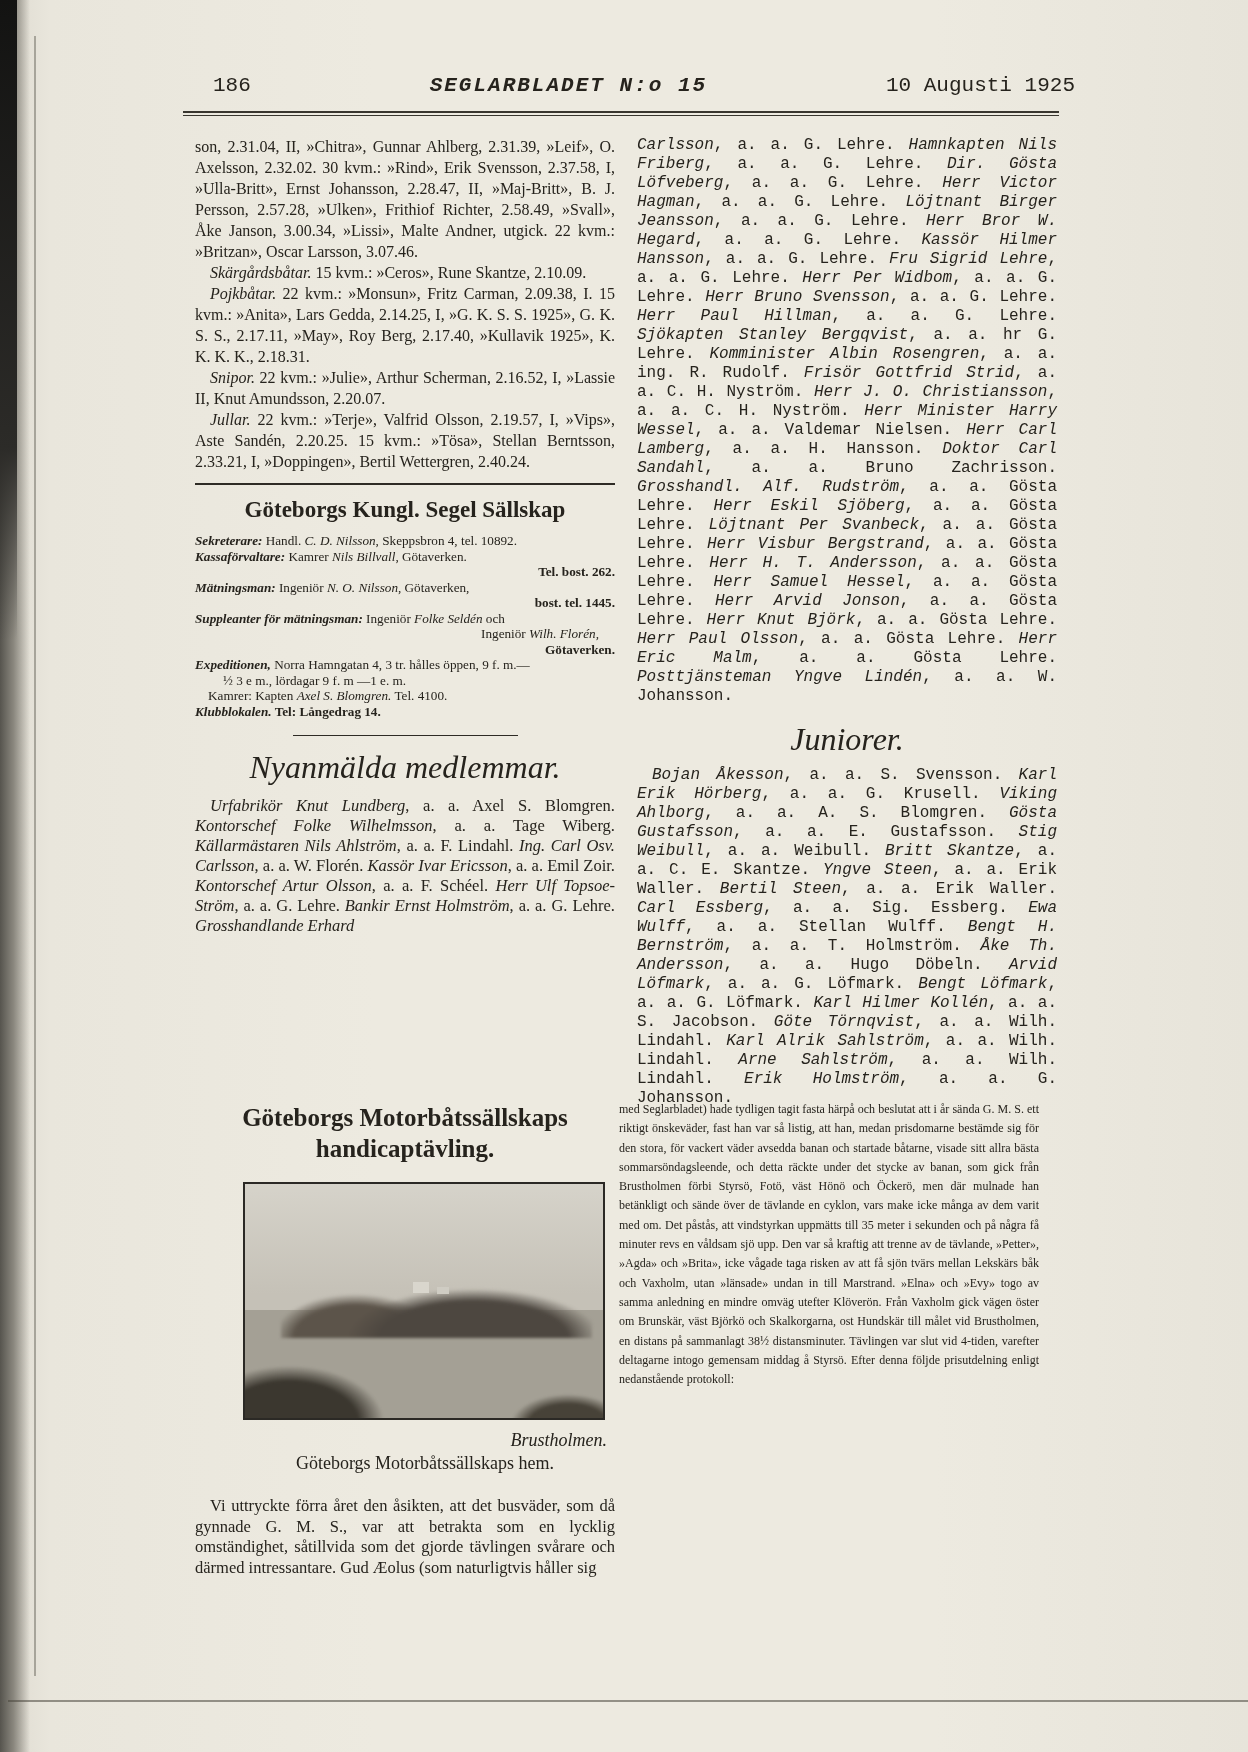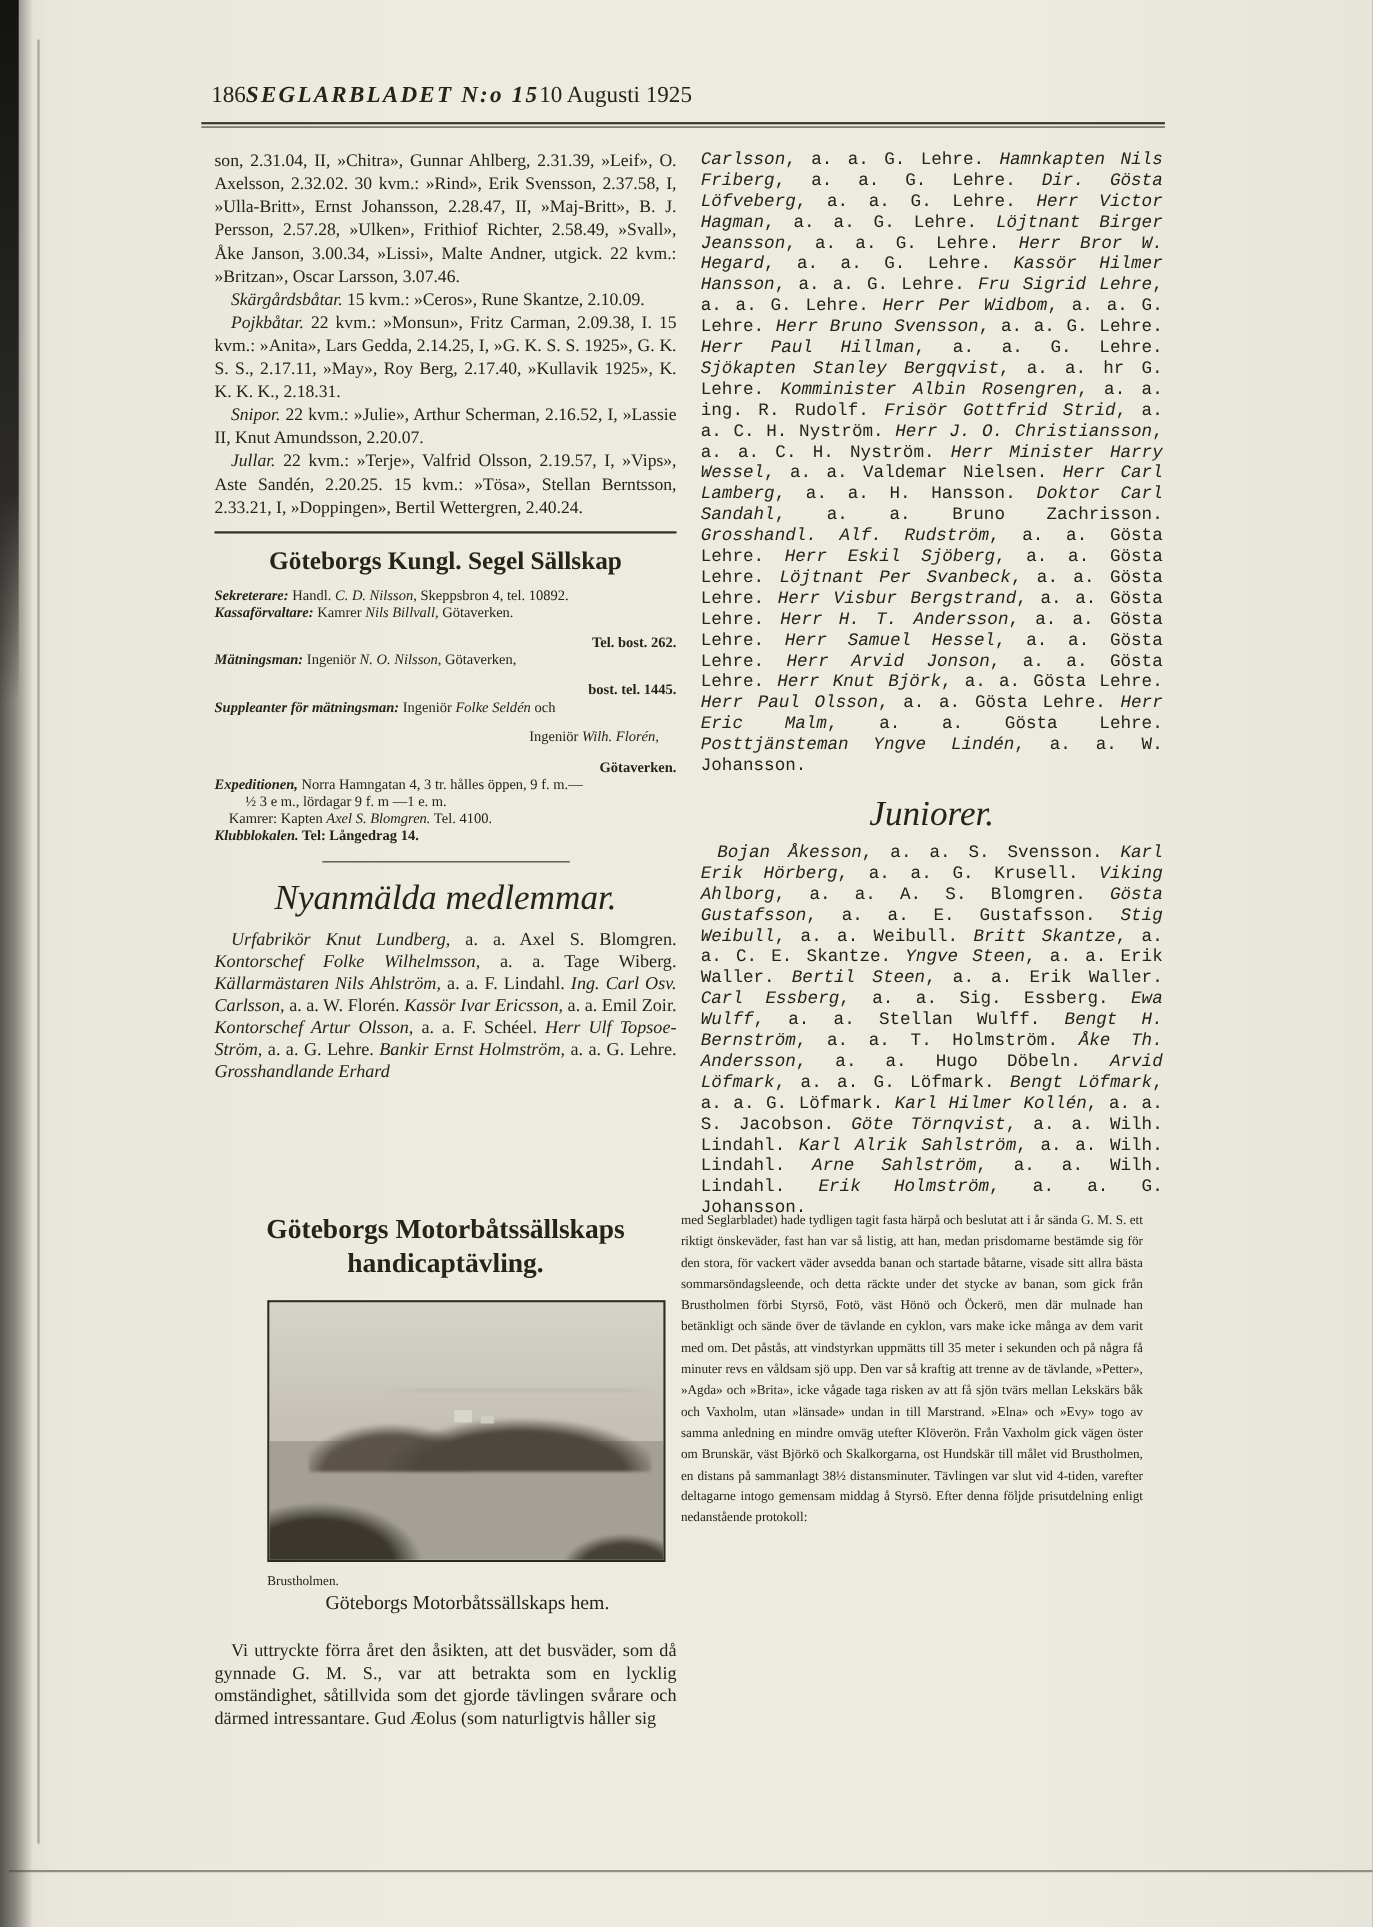--- a/index.html
+++ b/index.html
@@ -7,41 +7,41 @@
         background:linear-gradient(90deg,#ddd9cf 0,#e9e6dc 4%,#edeae0 30%,#edeae0 75%,#e7e4da 100%);
         font-family:"Liberation Serif",serif;color:#26231d;}
   
   .edge-dark{position:absolute;left:0;top:0;width:30px;height:100%;
         background:linear-gradient(90deg,#56544e,#8a877e 45%,rgba(138,135,126,0) 100%);}
   .edge-black{position:absolute;left:0;top:0;width:17px;height:640px;
         background:linear-gradient(180deg,#131312,#2c2b28 70%,rgba(44,43,40,0) 100%);}
   .edge-line{position:absolute;left:34px;top:36px;width:2px;height:1640px;background:rgba(92,89,80,.45);}
   .bottom-line{position:absolute;left:8px;top:1700px;width:1240px;height:2px;background:rgba(72,69,60,.55);}
   
-  .header-row{position:absolute;top:74px;left:192px;width:862px;display:flex;align-items:baseline;
-        font-size:21px;}
+  .header-row{position:absolute;top:74px;left:213px;width:862px;display:flex;align-items:baseline;
+        justify-content:space-between;font-size:21px;font-family:Liberation Mono, monospace;}
   .masthead{font-style:italic;font-weight:bold;font-size:21px;letter-spacing:2px;}
   .header-rule{position:absolute;top:111px;left:183px;width:876px;height:2px;
         border-top:2.5px solid #39362f;border-bottom:1px solid #39362f;}
   
   .top-cols{position:absolute;top:136px;left:195px;width:862px;display:flex;gap:22px;}
   .bottom-cols{position:absolute;top:1100px;left:195px;width:862px;display:flex;gap:4px;}
   .col{width:420px;}
   p{margin:0;}
   .bodytext{font-size:16px;line-height:21px;text-align:justify;}
   .members{font-size:16px;line-height:19px;text-align:justify;font-family:Liberation Mono, monospace;}
   .nyan{font-size:16.5px;line-height:20px;text-align:justify;}
   .pind{text-indent:15px;}
   .it{font-style:italic;}
   .bd{font-weight:bold;}
   .bi{font-weight:bold;font-style:italic;}
   .rule-heavy{border-top:2.5px solid #2e2b25;margin:11px 0 12px;}
   .gkss-title{font-size:23px;font-weight:bold;text-align:center;margin:0 0 10px;}
   .officers{font-size:13.2px;line-height:15.5px;}
-  .oline.r{text-align:right;margin-top:12px;}
+  .oline.r{text-align:right;}
   .oline.pr{padding-right:16px;}
   .oline.i1{padding-left:28px;}
   .oline.i2{padding-left:13px;}
   .rule-short{width:225px;border-top:1.5px solid #2e2b25;margin:16px auto 13px;}
   .h-italic{font-size:32px;font-style:italic;font-weight:normal;text-align:center;margin:0 0 10px;}
   .juniorer-h{margin:15px 0 8px;}
   
   .banner{position:absolute;top:986px;left:231px;width:918px;height:92px;box-sizing:border-box;
         border:4px dotted #26241f;display:flex;align-items:center;padding:0 12px;}
   .leader{height:5px;background-image:radial-gradient(circle,#26241f 2px,rgba(0,0,0,0) 2.3px);
@@ -62,21 +62,21 @@
         background-color:#a4a095;}
   .ph-island{position:absolute;left:10%;right:3%;top:34%;height:32%;filter:blur(1.5px);
         background:radial-gradient(55% 90% at 62% 100%,#4d4740 0 55%,rgba(77,71,64,0) 74%),
                    radial-gradient(38% 85% at 24% 100%,#5c544a 0 52%,rgba(92,84,74,0) 70%);}
   .ph-building{position:absolute;left:47%;top:42%;width:16px;height:11px;background:#d9d6cd;
         box-shadow:22px 3px 0 -2px #cfccc3;}
   .ph-rocks{position:absolute;left:-5%;bottom:-8%;width:58%;height:40%;filter:blur(1px);
         background:radial-gradient(60% 80% at 30% 85%,#3b372f 0 55%,rgba(59,55,47,0) 76%);}
   .ph-rock2{position:absolute;right:-3%;bottom:-6%;width:32%;height:24%;filter:blur(1px);
         background:radial-gradient(70% 80% at 60% 90%,#474238 0 50%,rgba(71,66,56,0) 72%);}
-  .caption1{text-align:left;font-size:12px;margin-top:10px;}
+  .caption1{font-style:italic;text-align:right;font-size:18px;margin-top:10px;}
   .caption2{text-align:center;font-size:18px;margin-top:2px;}
   .article-left-body{margin-top:22px;font-size:16.5px;line-height:20.5px;text-align:justify;}
   .article-right-body{font-size:12px;line-height:19.3px;text-align:justify;}
 </style>
 </head>
 <body>
 
 <div class="page">
 
   <div class="edge-dark"></div>

